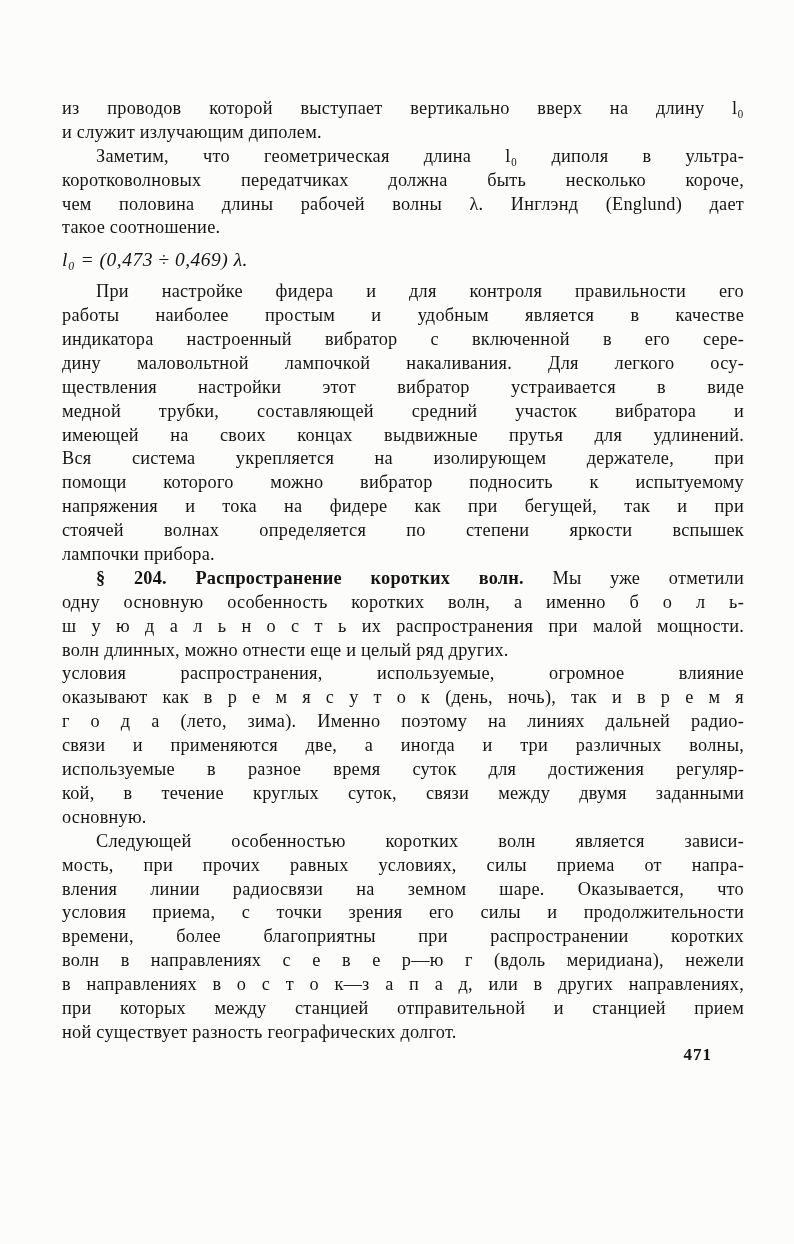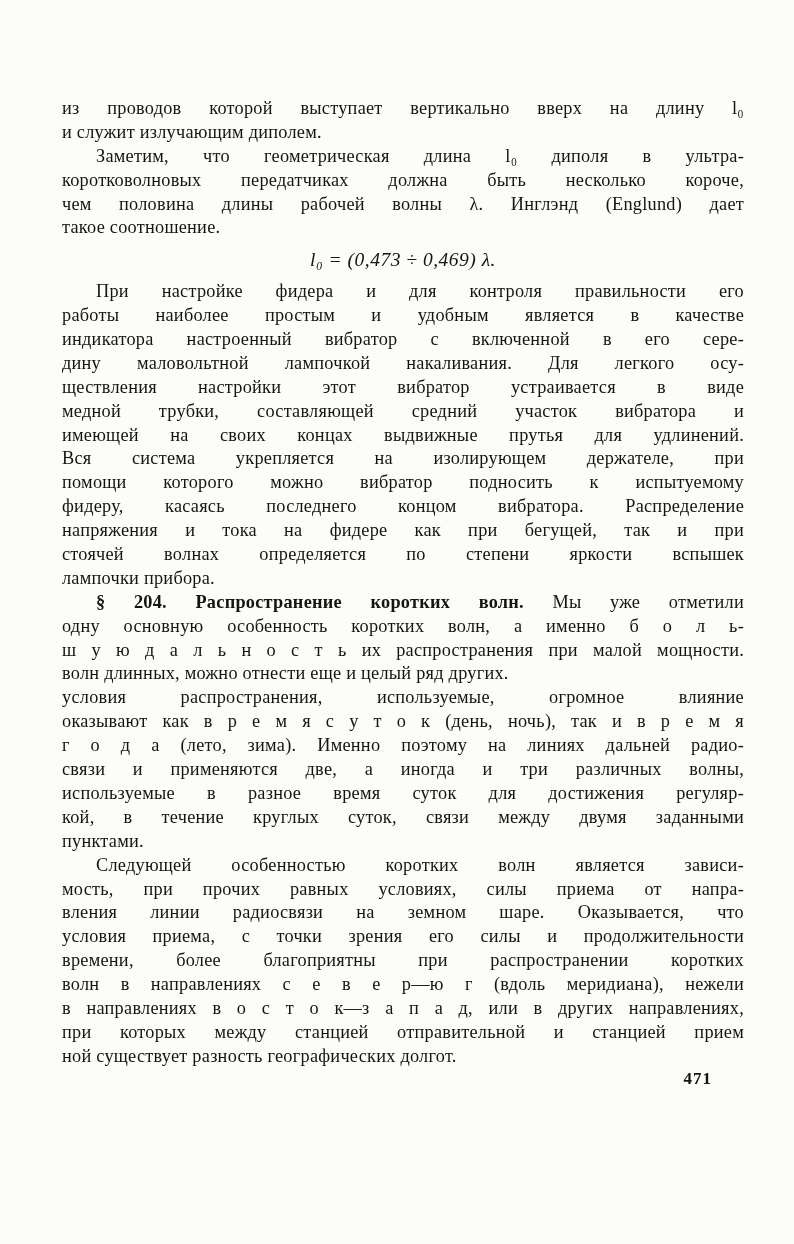--- a/index.html
+++ b/index.html
@@ -42,21 +42,21 @@
     text-indent: 34px;
   }
   .line .bold {
     font-weight: bold;
   }
   .formula {
     font-size: 19.5px;
     line-height: 23.9px;
     height: 23.9px;
     margin: 8px 0;
-    text-align: center;
+    text-align: left;
     font-style: italic;
     letter-spacing: 0.5px;
   }
   .page-number {
     margin-top: 0;
     width: 650px;
     text-align: right;
     font-size: 17px;
     font-weight: bold;
     letter-spacing: 1px;
@@ -76,35 +76,34 @@
       <div class="formula">l₀ = (0,473 ÷ 0,469) λ.</div>
       <div class="line indent">При настройке фидера и для контроля правильности его</div>
       <div class="line">работы наиболее простым и удобным является в качестве</div>
       <div class="line">индикатора настроенный вибратор с включенной в его сере-</div>
       <div class="line">дину маловольтной лампочкой накаливания. Для легкого осу-</div>
       <div class="line">ществления настройки этот вибратор устраивается в виде</div>
       <div class="line">медной трубки, составляющей средний участок вибратора и</div>
       <div class="line">имеющей на своих концах выдвижные прутья для удлинений.</div>
       <div class="line">Вся система укрепляется на изолирующем держателе, при</div>
       <div class="line">помощи которого можно вибратор подносить к испытуемому</div>
-      <div class="line">фидеру, касаясь последнего концом вибратора. Распределение</div>
       <div class="line">напряжения и тока на фидере как при бегущей, так и при</div>
       <div class="line">стоячей волнах определяется по степени яркости вспышек</div>
       <div class="line last">лампочки прибора.</div>
       <div class="line indent"><span class="bold">§ 204. Распространение коротких волн.</span><span> Мы уже отметили</span></div>
       <div class="line">одну основную особенность коротких волн, а именно б о л ь-</div>
       <div class="line">ш у ю д а л ь н о с т ь их распространения при малой мощности.</div>
       <div class="line last">волн длинных, можно отнести еще и целый ряд других.</div>
       <div class="line">условия распространения, используемые, огромное влияние</div>
       <div class="line">оказывают как в р е м я с у т о к (день, ночь), так и в р е м я</div>
       <div class="line">г о д а (лето, зима). Именно поэтому на линиях дальней радио-</div>
       <div class="line">связи и применяются две, а иногда и три различных волны,</div>
       <div class="line">используемые в разное время суток для достижения регуляр-</div>
       <div class="line">кой, в течение круглых суток, связи между двумя заданными</div>
-      <div class="line last">пунктами.</div>
+      <div class="line last">основную.</div>
       <div class="line indent">Следующей особенностью коротких волн является зависи-</div>
       <div class="line">мость, при прочих равных условиях, силы приема от напра-</div>
       <div class="line">вления линии радиосвязи на земном шаре. Оказывается, что</div>
       <div class="line">условия приема, с точки зрения его силы и продолжительности</div>
       <div class="line">времени, более благоприятны при распространении коротких</div>
       <div class="line">волн в направлениях с е в е р—ю г (вдоль меридиана), нежели</div>
       <div class="line">в направлениях в о с т о к—з а п а д, или в других направлениях,</div>
       <div class="line">при которых между станцией отправительной и станцией прием</div>
       <div class="line last">ной существует разность географических долгот.</div>
     </div>

